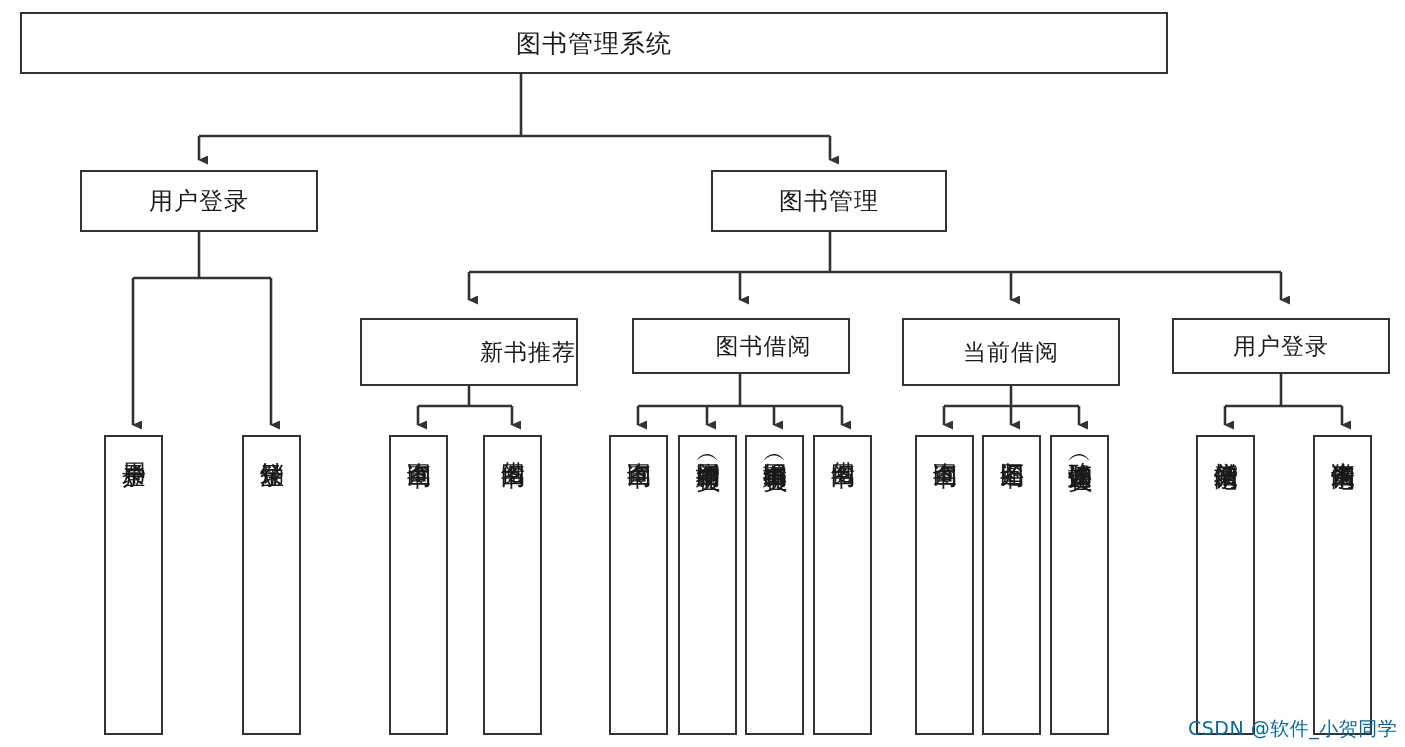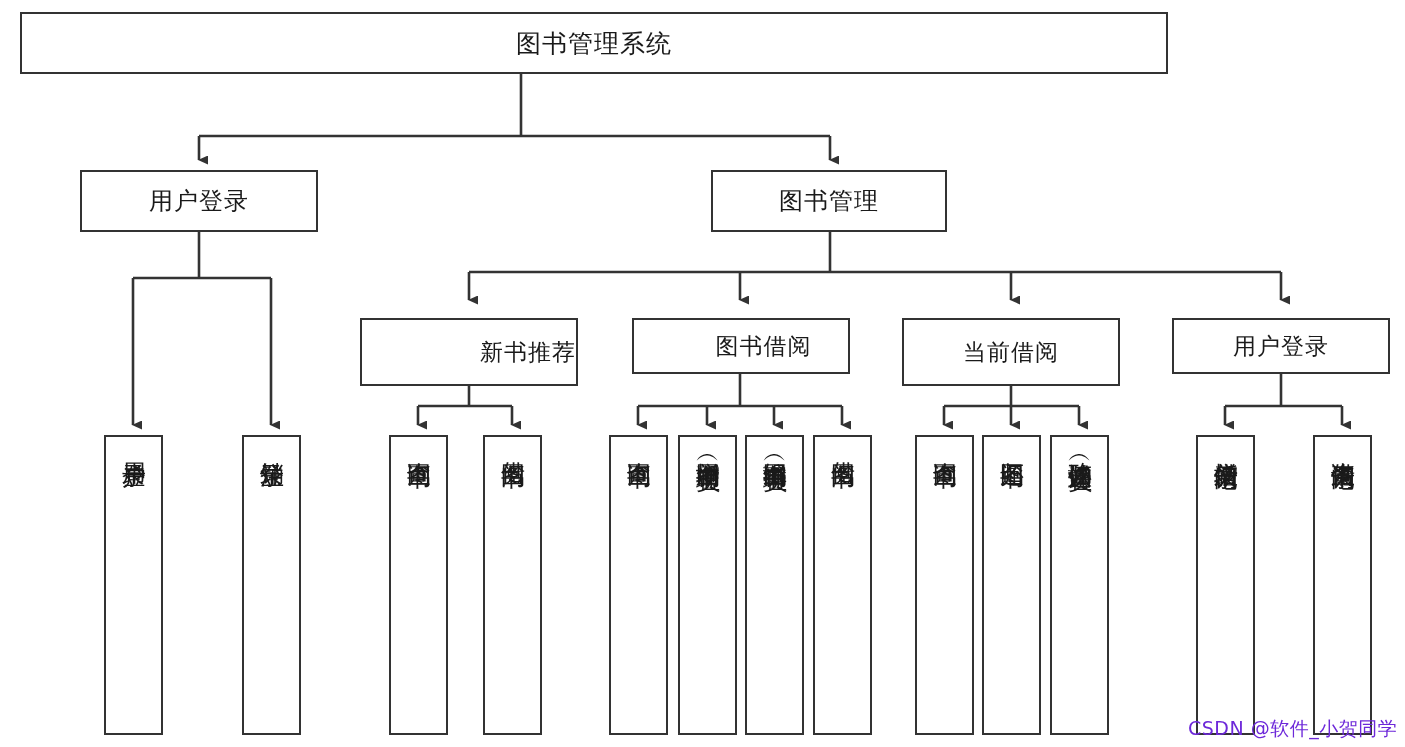--- a/index.html
+++ b/index.html
@@ -60,21 +60,21 @@
   }
   .hlabel {
     white-space: nowrap;
     letter-spacing: 1px;
   }
   #watermark {
     position: absolute;
     left: 1188px;
     top: 716px;
     font-size: 19px;
-    color: #6d28d9;
+    color: #0369a1;
     white-space: nowrap;
     letter-spacing: 0.5px;
     pointer-events: none;
   }
 </style>
 </head>
 <body>
 
 <div id="diagram-root">
 

